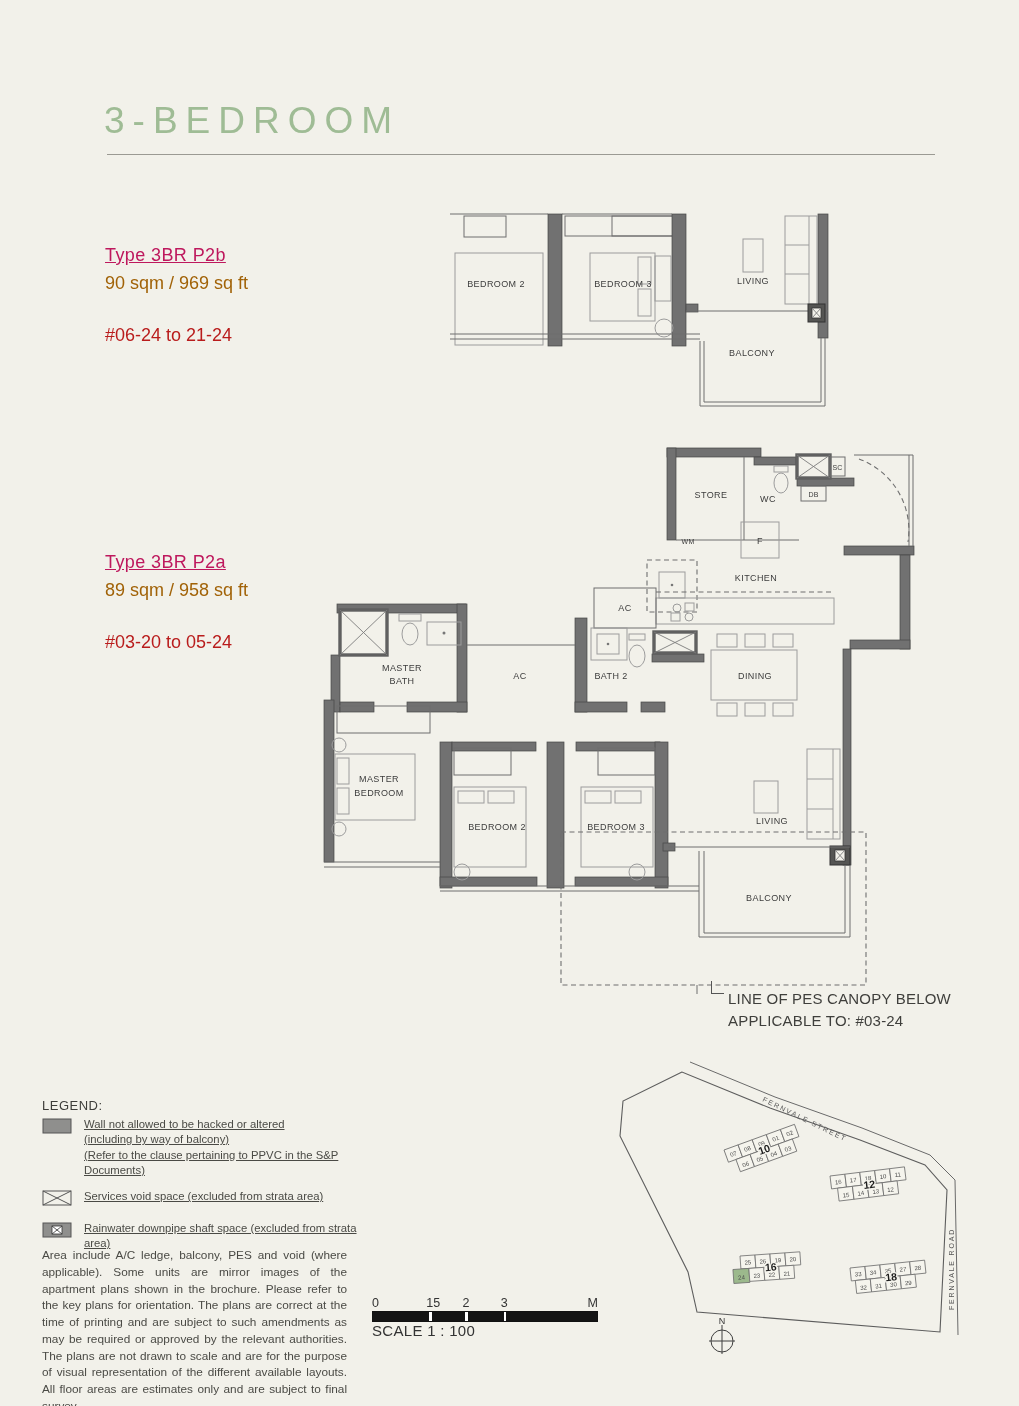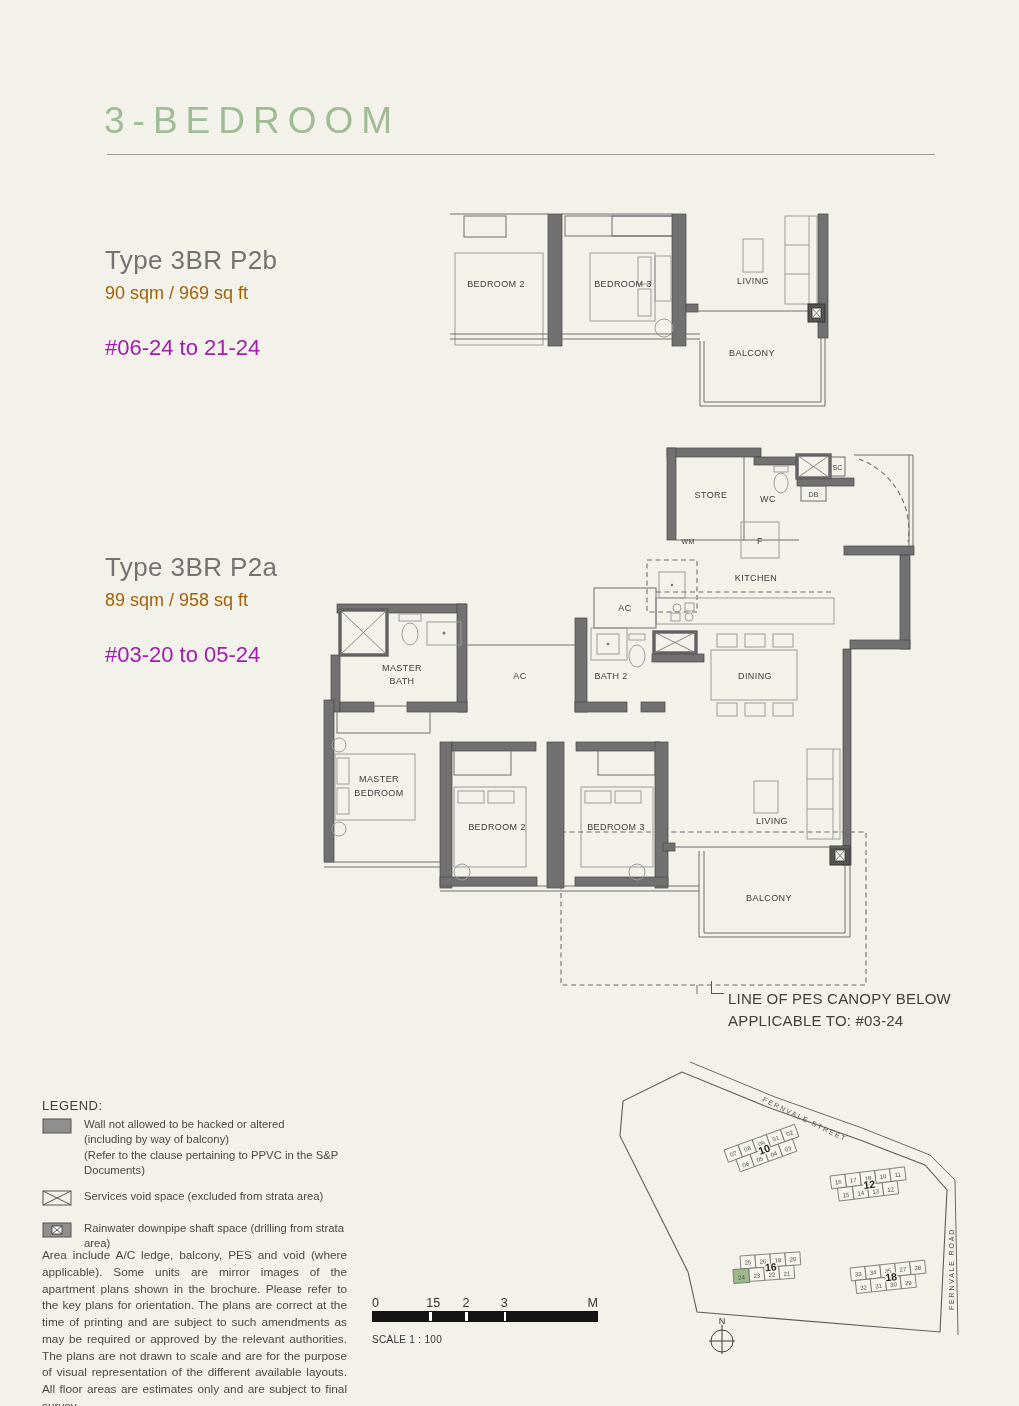--- a/index.html
+++ b/index.html
@@ -4,23 +4,23 @@
 <style>
   html,body{margin:0;padding:0;background:#d8d6cf;}
   .page{position:relative;width:1019px;height:1406px;background:#F2F1EA;
         font-family:"Liberation Sans",sans-serif;color:#44443f;overflow:hidden;margin:0 auto;}
 
   .main-title{position:absolute;left:104px;top:100px;font-size:37px;font-weight:400;
               letter-spacing:8px;color:#9FBC95;}
   .title-rule{position:absolute;left:107px;top:154px;width:828px;height:1px;background:#9b9a93;}
 
   .typeblock{position:absolute;left:105px;}
-  .typeblock .tname{font-size:26px;color:#737373;letter-spacing:.4px;}
+  .typeblock .tname{font-size:18px;color:#be185d;letter-spacing:.4px;text-decoration:underline;}
   .typeblock .tarea{font-size:18px;margin-top:7px;color:#a16207;}
-  .typeblock .tunits{font-size:22px;margin-top:31px;color:#a21caf;}
+  .typeblock .tunits{font-size:18px;margin-top:31px;color:#b91c1c;}
 
   .planbox{position:absolute;}
 
   
   .wall{fill:#717171;stroke:#474747;stroke-width:.7;}
   .thickbox{fill:#F2F1EA;stroke:#606060;stroke-width:3.4;}
   .thin{fill:none;stroke:#6e6e6e;stroke-width:1;}
   .furn{fill:none;stroke:#9c9c9c;stroke-width:1;}
   .dashthin{fill:none;stroke:#6f6f6f;stroke-width:1.1;stroke-dasharray:5 3.5;}
   .xline{stroke:#7c7c7c;stroke-width:.9;fill:none;}
@@ -30,33 +30,33 @@
   
   .pes-note{position:absolute;left:728px;top:988px;font-size:15px;color:#3f3f3c;line-height:1.45;letter-spacing:.2px;}
   .pes-bracket{position:absolute;left:711px;top:981px;width:12px;height:12px;
                border-left:1.5px solid #555;border-bottom:1.5px solid #555;}
 
   
   .legend{position:absolute;left:42px;top:1098px;width:330px;}
   .legend-heading{font-size:13px;letter-spacing:.5px;color:#3e3e3a;margin-bottom:4px;}
   .legend-item{display:flex;align-items:flex-start;margin-bottom:11px;}
   .legend-swatch{flex:0 0 30px;margin-right:12px;margin-top:1px;}
-  .legend-text{font-size:11.3px;line-height:1.35;color:#4a4a45;}
+  .legend-text{font-size:11.3px;line-height:1.35;color:#4a4a45;text-decoration:underline;}
 
   .disclaimer{position:absolute;left:42px;top:1247px;width:305px;font-size:11.8px;
               line-height:1.42;text-align:justify;color:#4a4a45;}
 
   
   .scalebar{position:absolute;left:372px;top:1296px;width:226px;}
   .scalebar .ticks{position:relative;height:15px;font-size:12.5px;color:#333;}
   .scalebar .ticks span{position:absolute;top:0;}
   .scalebar .bar{position:relative;height:9px;border:1px solid #111;background:#fff;display:flex;}
   .scalebar .seg{background:#141414;height:100%;}
   .scalebar .gap{background:#fff;height:100%;}
-  .scalebar .caption{font-size:10px;color:#333;margin-top:12px;letter-spacing:.3px;}
+  .scalebar .caption{font-size:15px;color:#333;margin-top:0;letter-spacing:.3px;}
 
   
   .bound{fill:none;stroke:#5d5d5d;stroke-width:1.1;}
   .road{fill:none;stroke:#6a6a6a;stroke-width:1;}
   .cell{fill:#f5f4ed;stroke:#6d6d6d;stroke-width:.8;}
   .cellnum{font-size:6px;fill:#4a4a4a;text-anchor:middle;}
   .blocknum{font-size:10.5px;font-weight:bold;fill:#1d1d1d;text-anchor:middle;
             paint-order:stroke;stroke:#f5f4ed;stroke-width:2.5px;}
   .street{font-size:7px;fill:#555;letter-spacing:1.8px;}
   .compass{stroke:#3e3e3e;stroke-width:1;fill:none;}
@@ -360,21 +360,21 @@
     </div>
 
     <div class="legend-item">
       <span class="legend-swatch">
         <svg width="30" height="16">
           <rect x="1" y="1" width="28" height="14" fill="#8f8f8d" stroke="#555"></rect>
           <rect x="10" y="4" width="10" height="8" fill="#fff" stroke="#333" stroke-width="0.8"></rect>
           <path d="M10,4 L20,12 M20,4 L10,12" stroke="#333" stroke-width="0.8" fill="none"></path>
         </svg>
       </span>
-      <span class="legend-text">Rainwater downpipe shaft space (drilling from strata area)</span>
+      <span class="legend-text">Rainwater downpipe shaft space (excluded from strata area)</span>
     </div>
   </div>
 
   <div class="disclaimer">Area include A/C ledge, balcony, PES and void (where applicable). Some units are mirror images of the apartment plans shown in the brochure. Please refer to the key plans for orientation. The plans are correct at the time of printing and are subject to such amendments as may be required or approved by the relevant authorities. The plans are not drawn to scale and are for the purpose of visual representation of the different available layouts. All floor areas are estimates only and are subject to final survey.</div>
 
   <div class="scalebar">
     <div class="ticks">
       <span style="left:0;">0</span>
       <span style="left:24%;">15</span>
       <span style="left:40%;">2</span>

